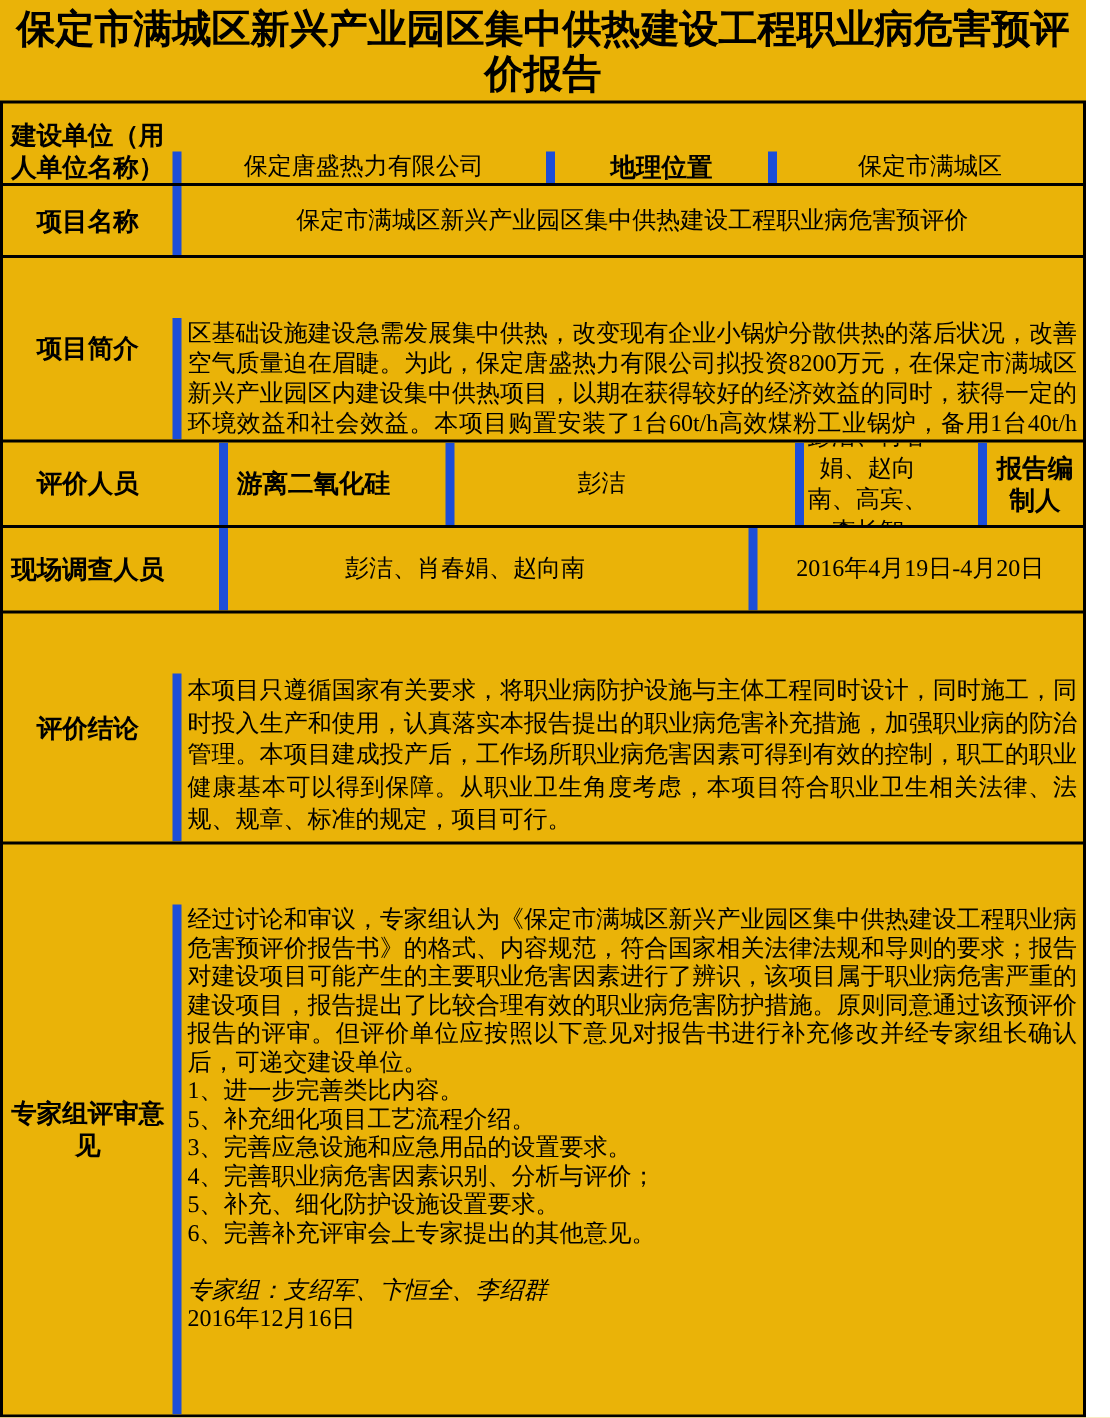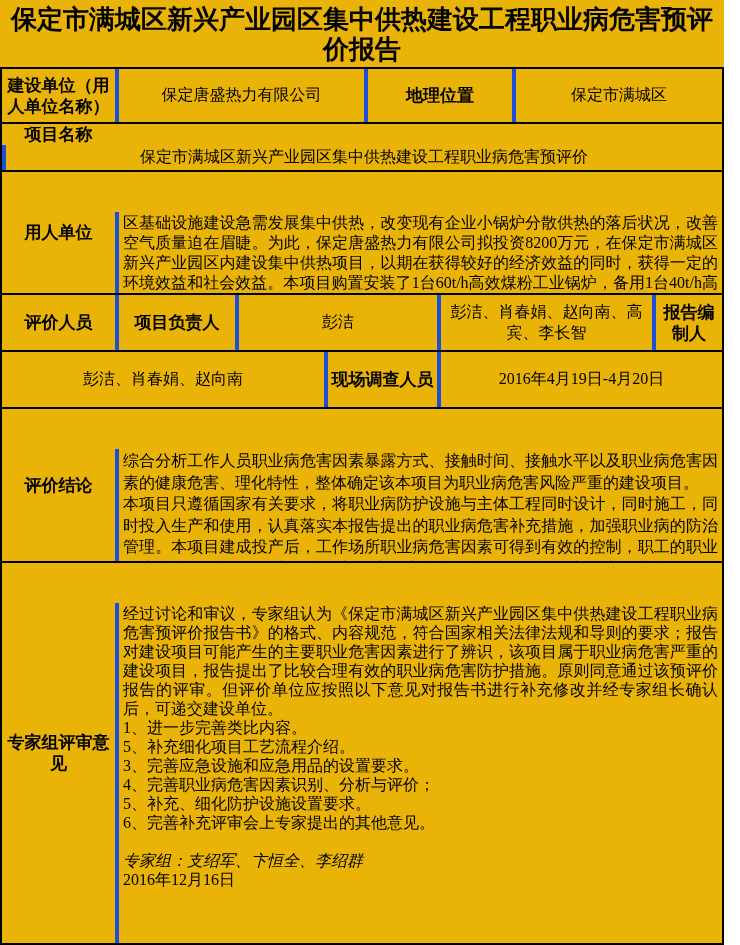--- a/index.html
+++ b/index.html
@@ -14,21 +14,21 @@
     text-align:center; font-weight:bold; font-size:26px; line-height:30px;
   }
   .tbl {
     height:878px; box-sizing:border-box; border:2px solid #000000;
     display:flex; flex-direction:column;
   }
   .row { display:flex; flex:none; overflow:hidden; }
   .row + .row { border-top:2px solid #000000; }
   .row-grow { flex:1; }
   .cell { box-sizing:border-box; overflow:hidden; }
-  .cell + .cell { border-left:4px solid #1d4ed8; }
+  .cell + .cell { border-left:6px solid #1d4ed8; }
   .w-label { width:113px; flex:none; }
   .w249 { width:249px; flex:none; }
   .w148 { width:148px; flex:none; }
   .w120 { width:120px; flex:none; }
   .w202 { width:202px; flex:none; }
   .w70  { width:70px;  flex:none; }
   .w322 { width:322px; flex:none; }
   .grow { flex:1; }
   .label {
     font-weight:bold; font-size:17px; line-height:21px;
@@ -41,22 +41,22 @@
   }
   .textblock {
     font-size:16px; text-align:justify; padding:1px 4px 0 4px;margin-top:40px;
   }
   .lh20 { line-height:20px; }
   .lh21 { line-height:21px; }
   .lh215 { line-height:21.5px; }
   .lh19 { line-height:19px; }
   .vmid { display:flex; flex-direction:column; justify-content:center; }
   .gap-top { margin-top:19px;font-style:italic; }
-  .h53 { height:53px; } .h46 { height:46px;flex-direction:column; } .h121 { height:121px; }
-  .h55 { height:55px; } .h107 { height:107px; } .h152 { height:152px; }
+  .h53 { height:53px;align-items:flex-end; } .h46 { height:46px; } .h121 { height:121px; }
+  .h55 { height:55px;gap:31px; } .h107 { height:107px; } .h152 { height:152px; }
 </style>
 </head>
 <body>
 
 <div class="page">
 
   <div class="title">保定市满城区新兴产业园区集中供热建设工程职业病危害预评价报告</div>
 
   <div class="tbl">
 
@@ -66,45 +66,44 @@
       <div class="cell w148 label">地理位置</div>
       <div class="cell grow vcenter">保定市满城区</div>
     </div>
 
     <div class="row h46">
       <div class="cell w-label label">项目名称</div>
       <div class="cell grow vcenter">保定市满城区新兴产业园区集中供热建设工程职业病危害预评价</div>
     </div>
 
     <div class="row h121">
-      <div class="cell w-label label">用人单位</div>
+      <div class="cell w-label label">项目简介</div>
       <div class="cell grow textblock lh20 vmid">
         <div>随着国家经济的快速发展，保定市满城区新兴产业园区内工业企业数量不断增加，园区基础设施建设急需发展集中供热，改变现有企业小锅炉分散供热的落后状况，改善空气质量迫在眉睫。为此，保定唐盛热力有限公司拟投资8200万元，在保定市满城区新兴产业园区内建设集中供热项目，以期在获得较好的经济效益的同时，获得一定的环境效益和社会效益。本项目购置安装了1台60t/h高效煤粉工业锅炉，备用1台40t/h高效煤粉工业锅炉，作为集中供热热源。</div>
       </div>
     </div>
 
     <div class="row h55">
       <div class="cell w-label label">评价人员</div>
-      <div class="cell w120 label">项目负责人</div>
+      <div class="cell w120 label">游离二氧化硅</div>
       <div class="cell w202 vcenter">彭洁</div>
       <div class="cell grow vcenter">彭洁、肖春娟、赵向南、高宾、李长智</div>
       <div class="cell w70 label">报告编制人</div>
     </div>
 
     <div class="row h55">
+      <div class="cell w-label label">现场调查人员</div>
       <div class="cell w322 vcenter">彭洁、肖春娟、赵向南</div>
-      <div class="cell w-label label">现场调查人员</div>
       <div class="cell grow vcenter">2016年4月19日-4月20日</div>
     </div>
 
 
     <div class="row h152">
       <div class="cell w-label label">评价结论</div>
       <div class="cell grow textblock lh215">
-        <div>综合分析工作人员职业病危害因素暴露方式、接触时间、接触水平以及职业病危害因素的健康危害、理化特性，整体确定该本项目为职业病危害风险严重的建设项目。</div>
         <div>本项目只遵循国家有关要求，将职业病防护设施与主体工程同时设计，同时施工，同时投入生产和使用，认真落实本报告提出的职业病危害补充措施，加强职业病的防治管理。本项目建成投产后，工作场所职业病危害因素可得到有效的控制，职工的职业健康基本可以得到保障。从职业卫生角度考虑，本项目符合职业卫生相关法律、法规、规章、标准的规定，项目可行。</div>
       </div>
     </div>
 
     <div class="row row-grow">
       <div class="cell w-label label">专家组评审意见</div>
       <div class="cell grow textblock lh19">
         <div>经过讨论和审议，专家组认为《保定市满城区新兴产业园区集中供热建设工程职业病危害预评价报告书》的格式、内容规范，符合国家相关法律法规和导则的要求；报告对建设项目可能产生的主要职业危害因素进行了辨识，该项目属于职业病危害严重的建设项目，报告提出了比较合理有效的职业病危害防护措施。原则同意通过该预评价报告的评审。但评价单位应按照以下意见对报告书进行补充修改并经专家组长确认后，可递交建设单位。</div>
         <div>1、进一步完善类比内容。</div>
         <div>5、补充细化项目工艺流程介绍。</div>

